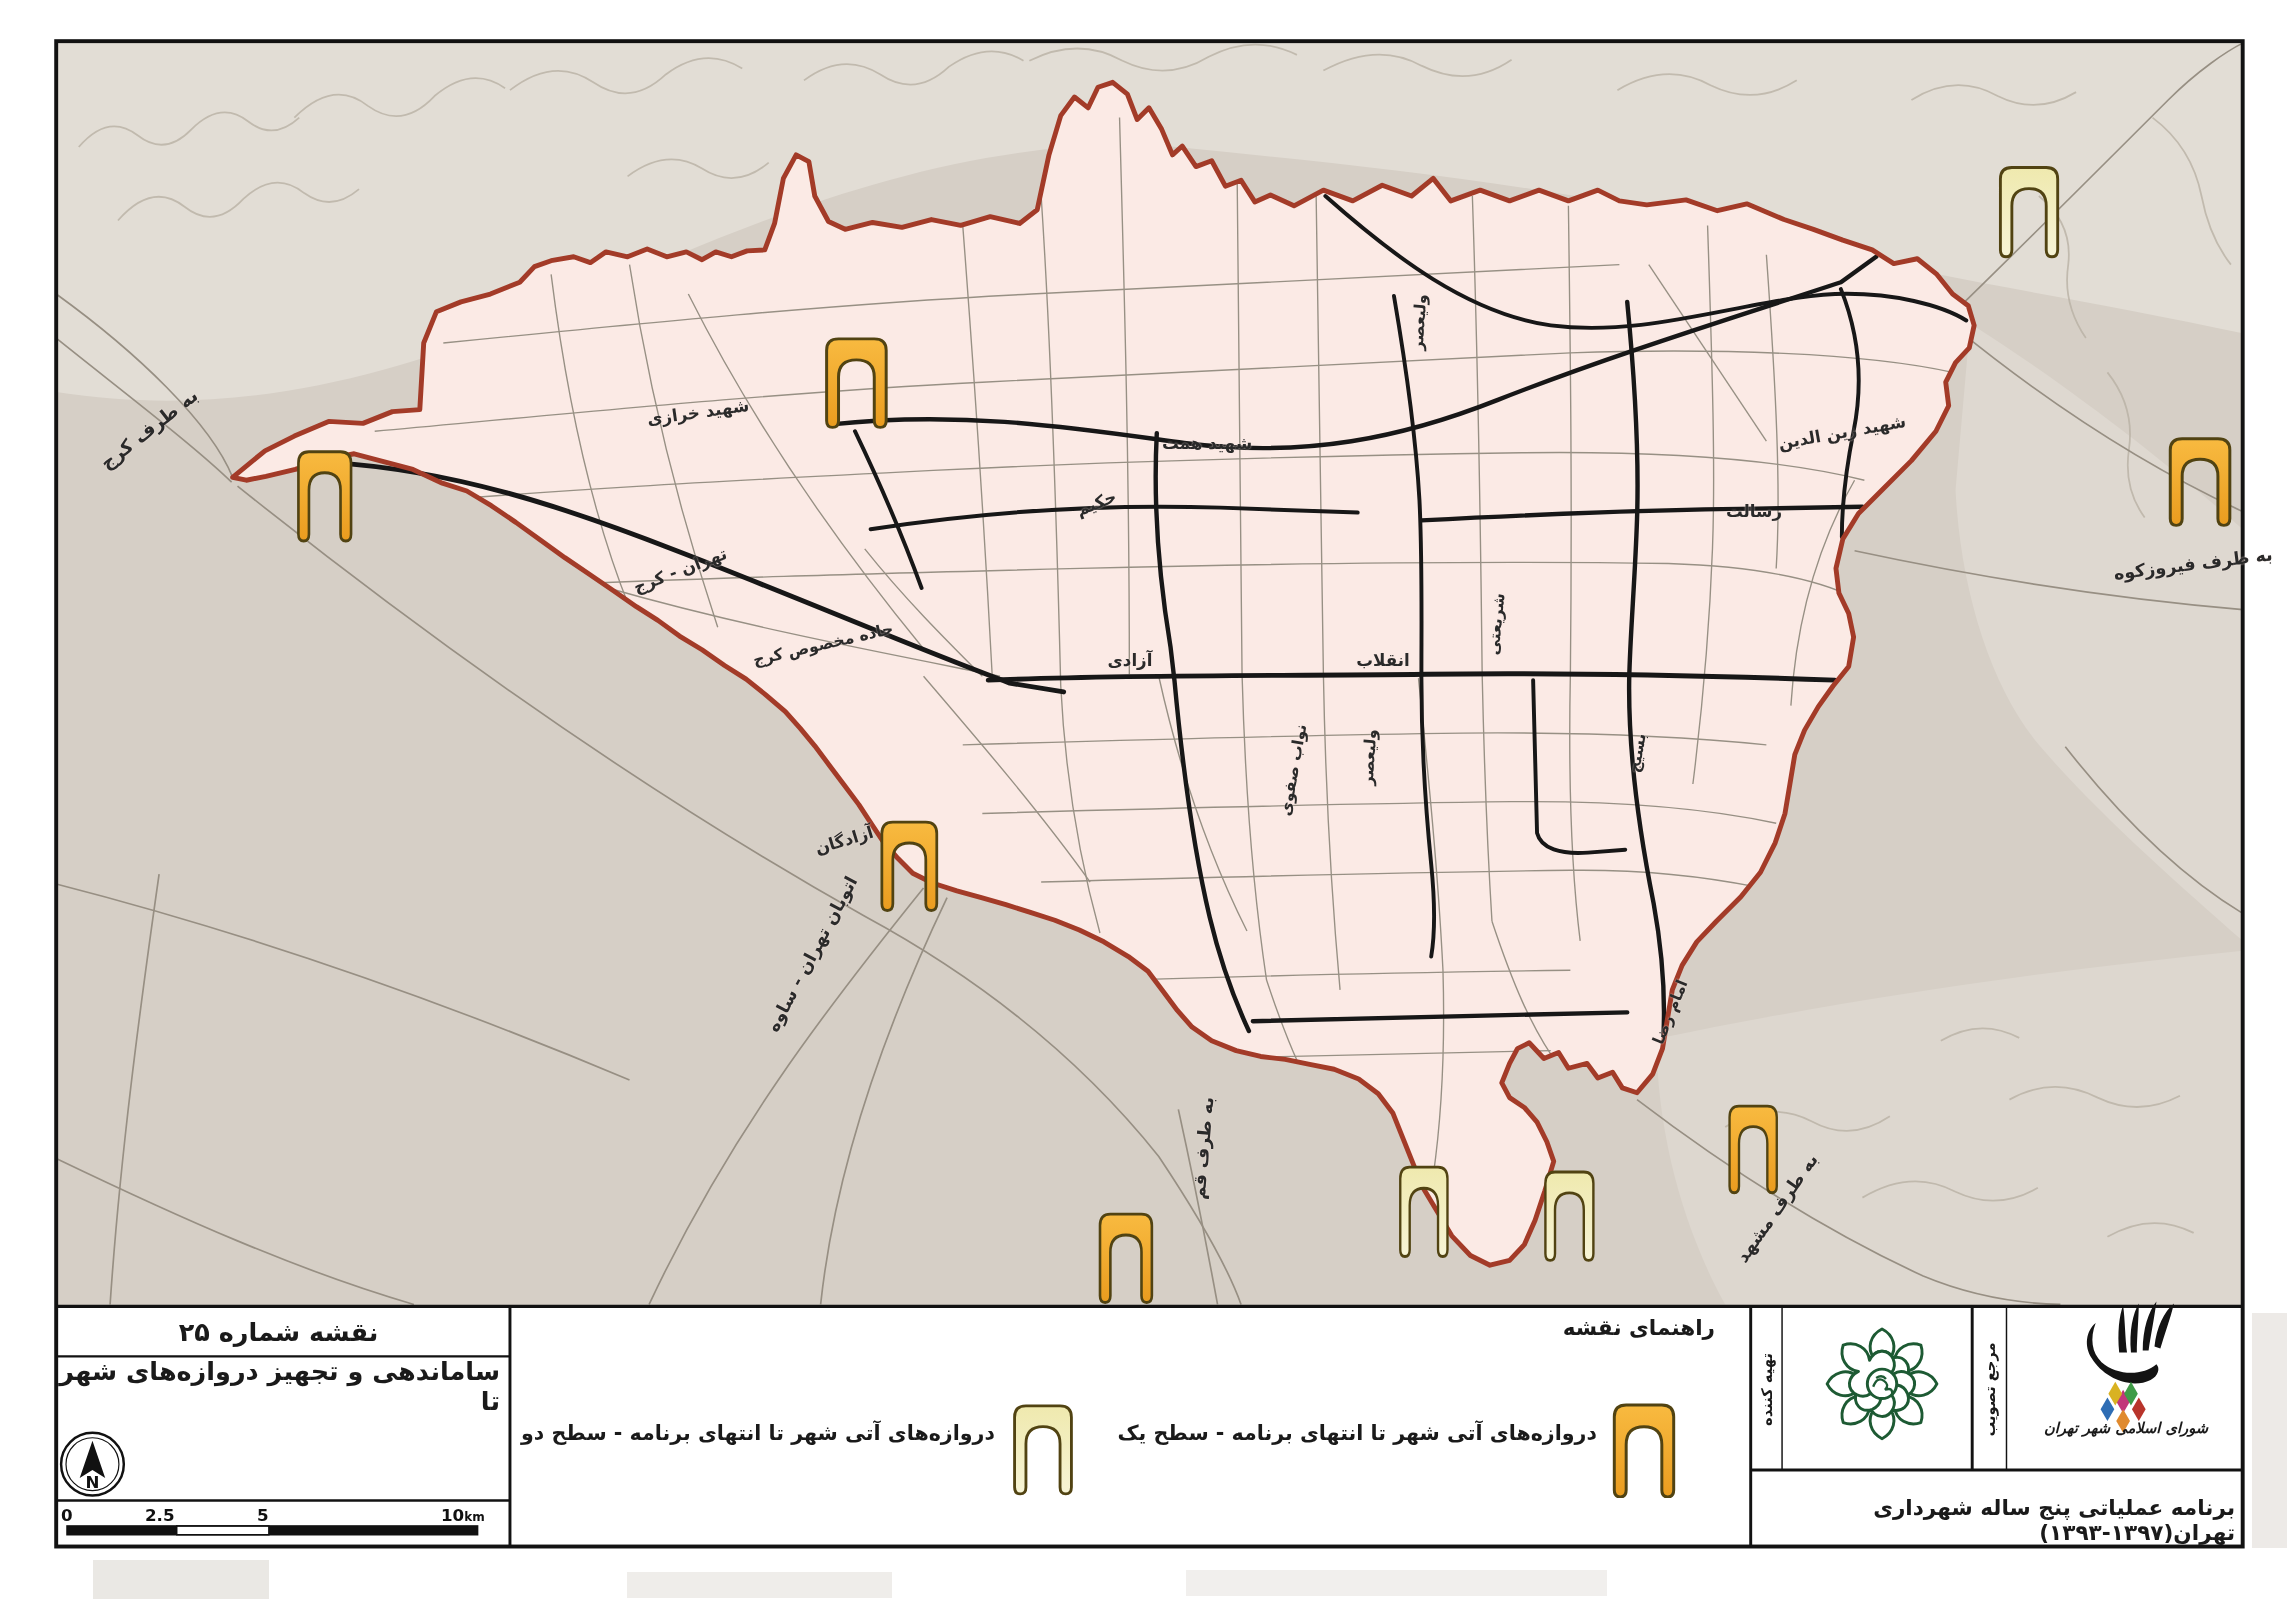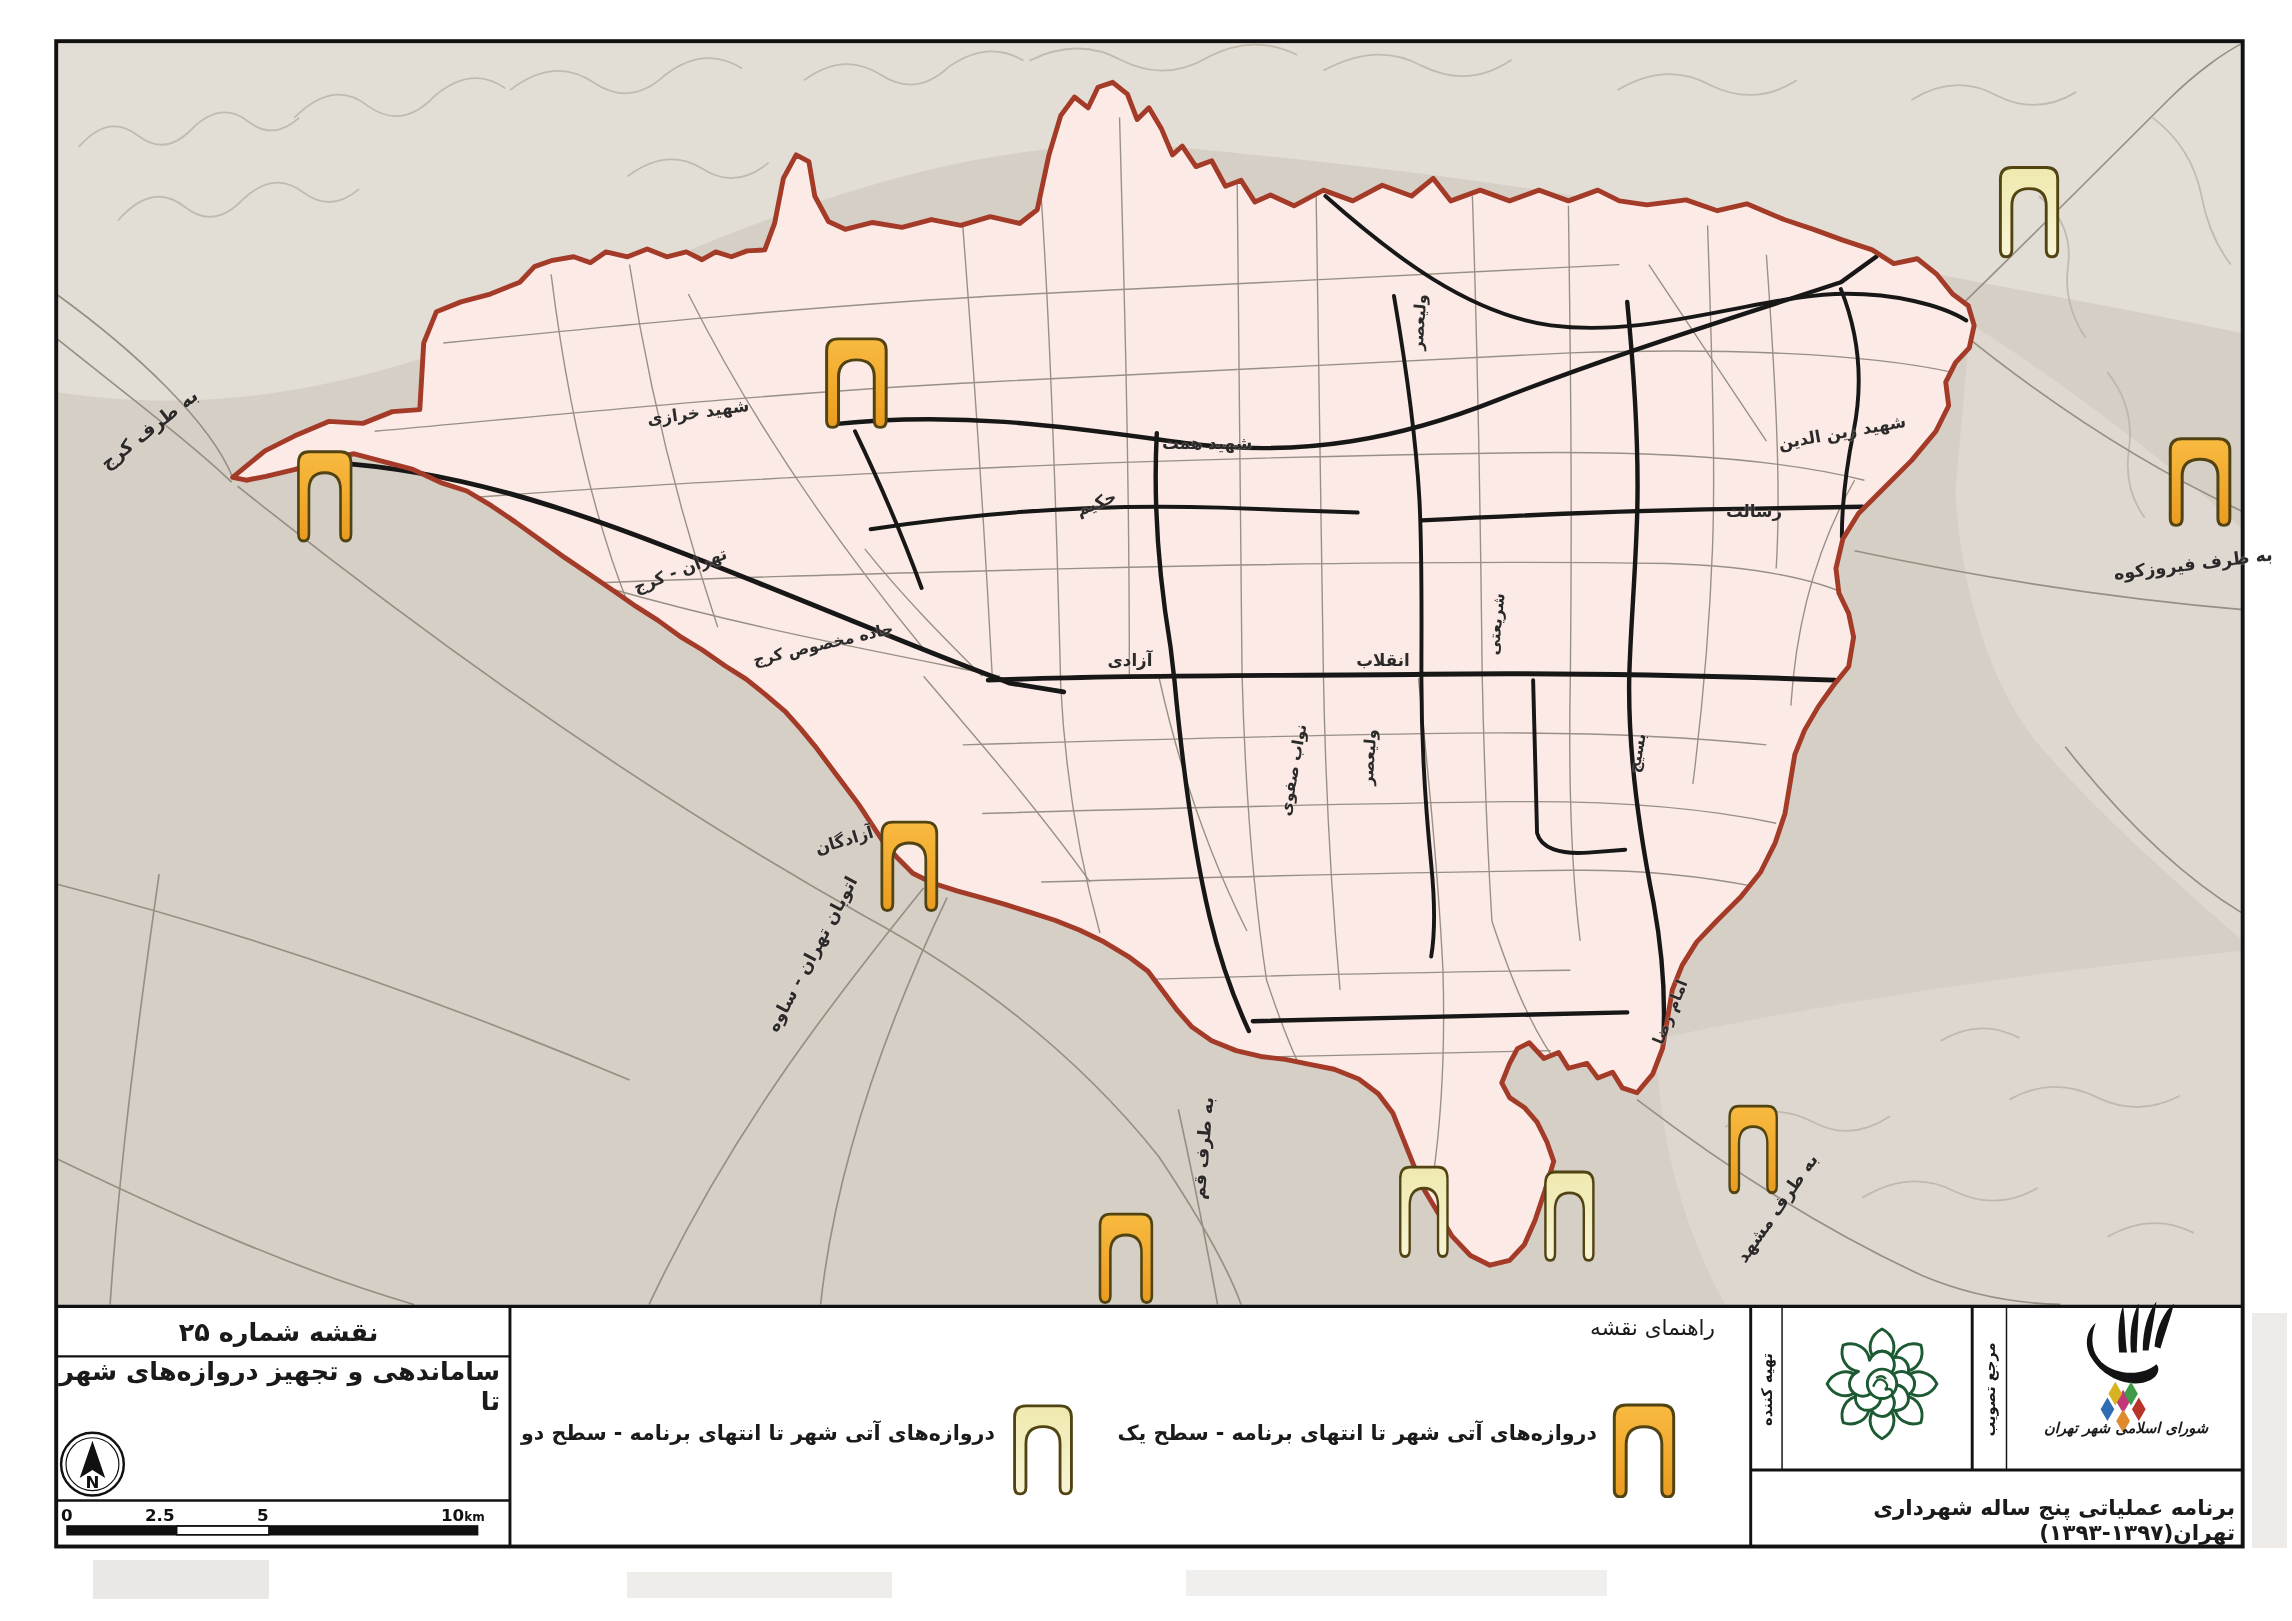--- a/index.html
+++ b/index.html
@@ -240,21 +240,21 @@
     </div>
 
   <div class="panel-text center" style="left:56px;top:1309px;width:445px;height:45px;font-size:25.5px">نقشه شماره ۲۵</div>
   <div class="panel-text center" style="left:56px;top:1364px;width:444px;height:43px;font-size:25.5px">ساماندهی و تجهیز دروازه‌های شهر تا</div>
 
   <div class="scale-num" style="left:61px;top:1505px">0</div>
   <div class="scale-num" style="left:145px;top:1505px">2.5</div>
   <div class="scale-num" style="left:257px;top:1505px">5</div>
   <div class="scale-num" style="left:441px;top:1505px"><span>10</span><span style="font-size:12px">km</span></div>
 
-  <div class="legend-label" style="left:1470px;top:1315px;width:245px;font-size:21.6px;font-weight:normal">راهنمای نقشه</div>
+  <div class="legend-label" style="left:1470px;top:1315px;width:245px;font-size:21.6px;font-weight:bold">راهنمای نقشه</div>
 
   <svg class="abs" style="left:1605px;top:1399px" width="78" height="99" viewBox="0 0 76 100">
     <use href="#gateShape" fill="url(#gradL1)"></use>
   </svg>
   <div class="legend-label" style="left:1127px;top:1421px;width:470px">دروازه‌های آتی شهر تا انتهای برنامه - سطح یک</div>
 
   <svg class="abs" style="left:1007px;top:1397px" width="72" height="101" viewBox="0 0 76 100">
     <use href="#gateShape" fill="url(#gradL2)"></use>
   </svg>
   <div class="legend-label" style="left:529px;top:1421px;width:466px">دروازه‌های آتی شهر تا انتهای برنامه - سطح دو</div>

